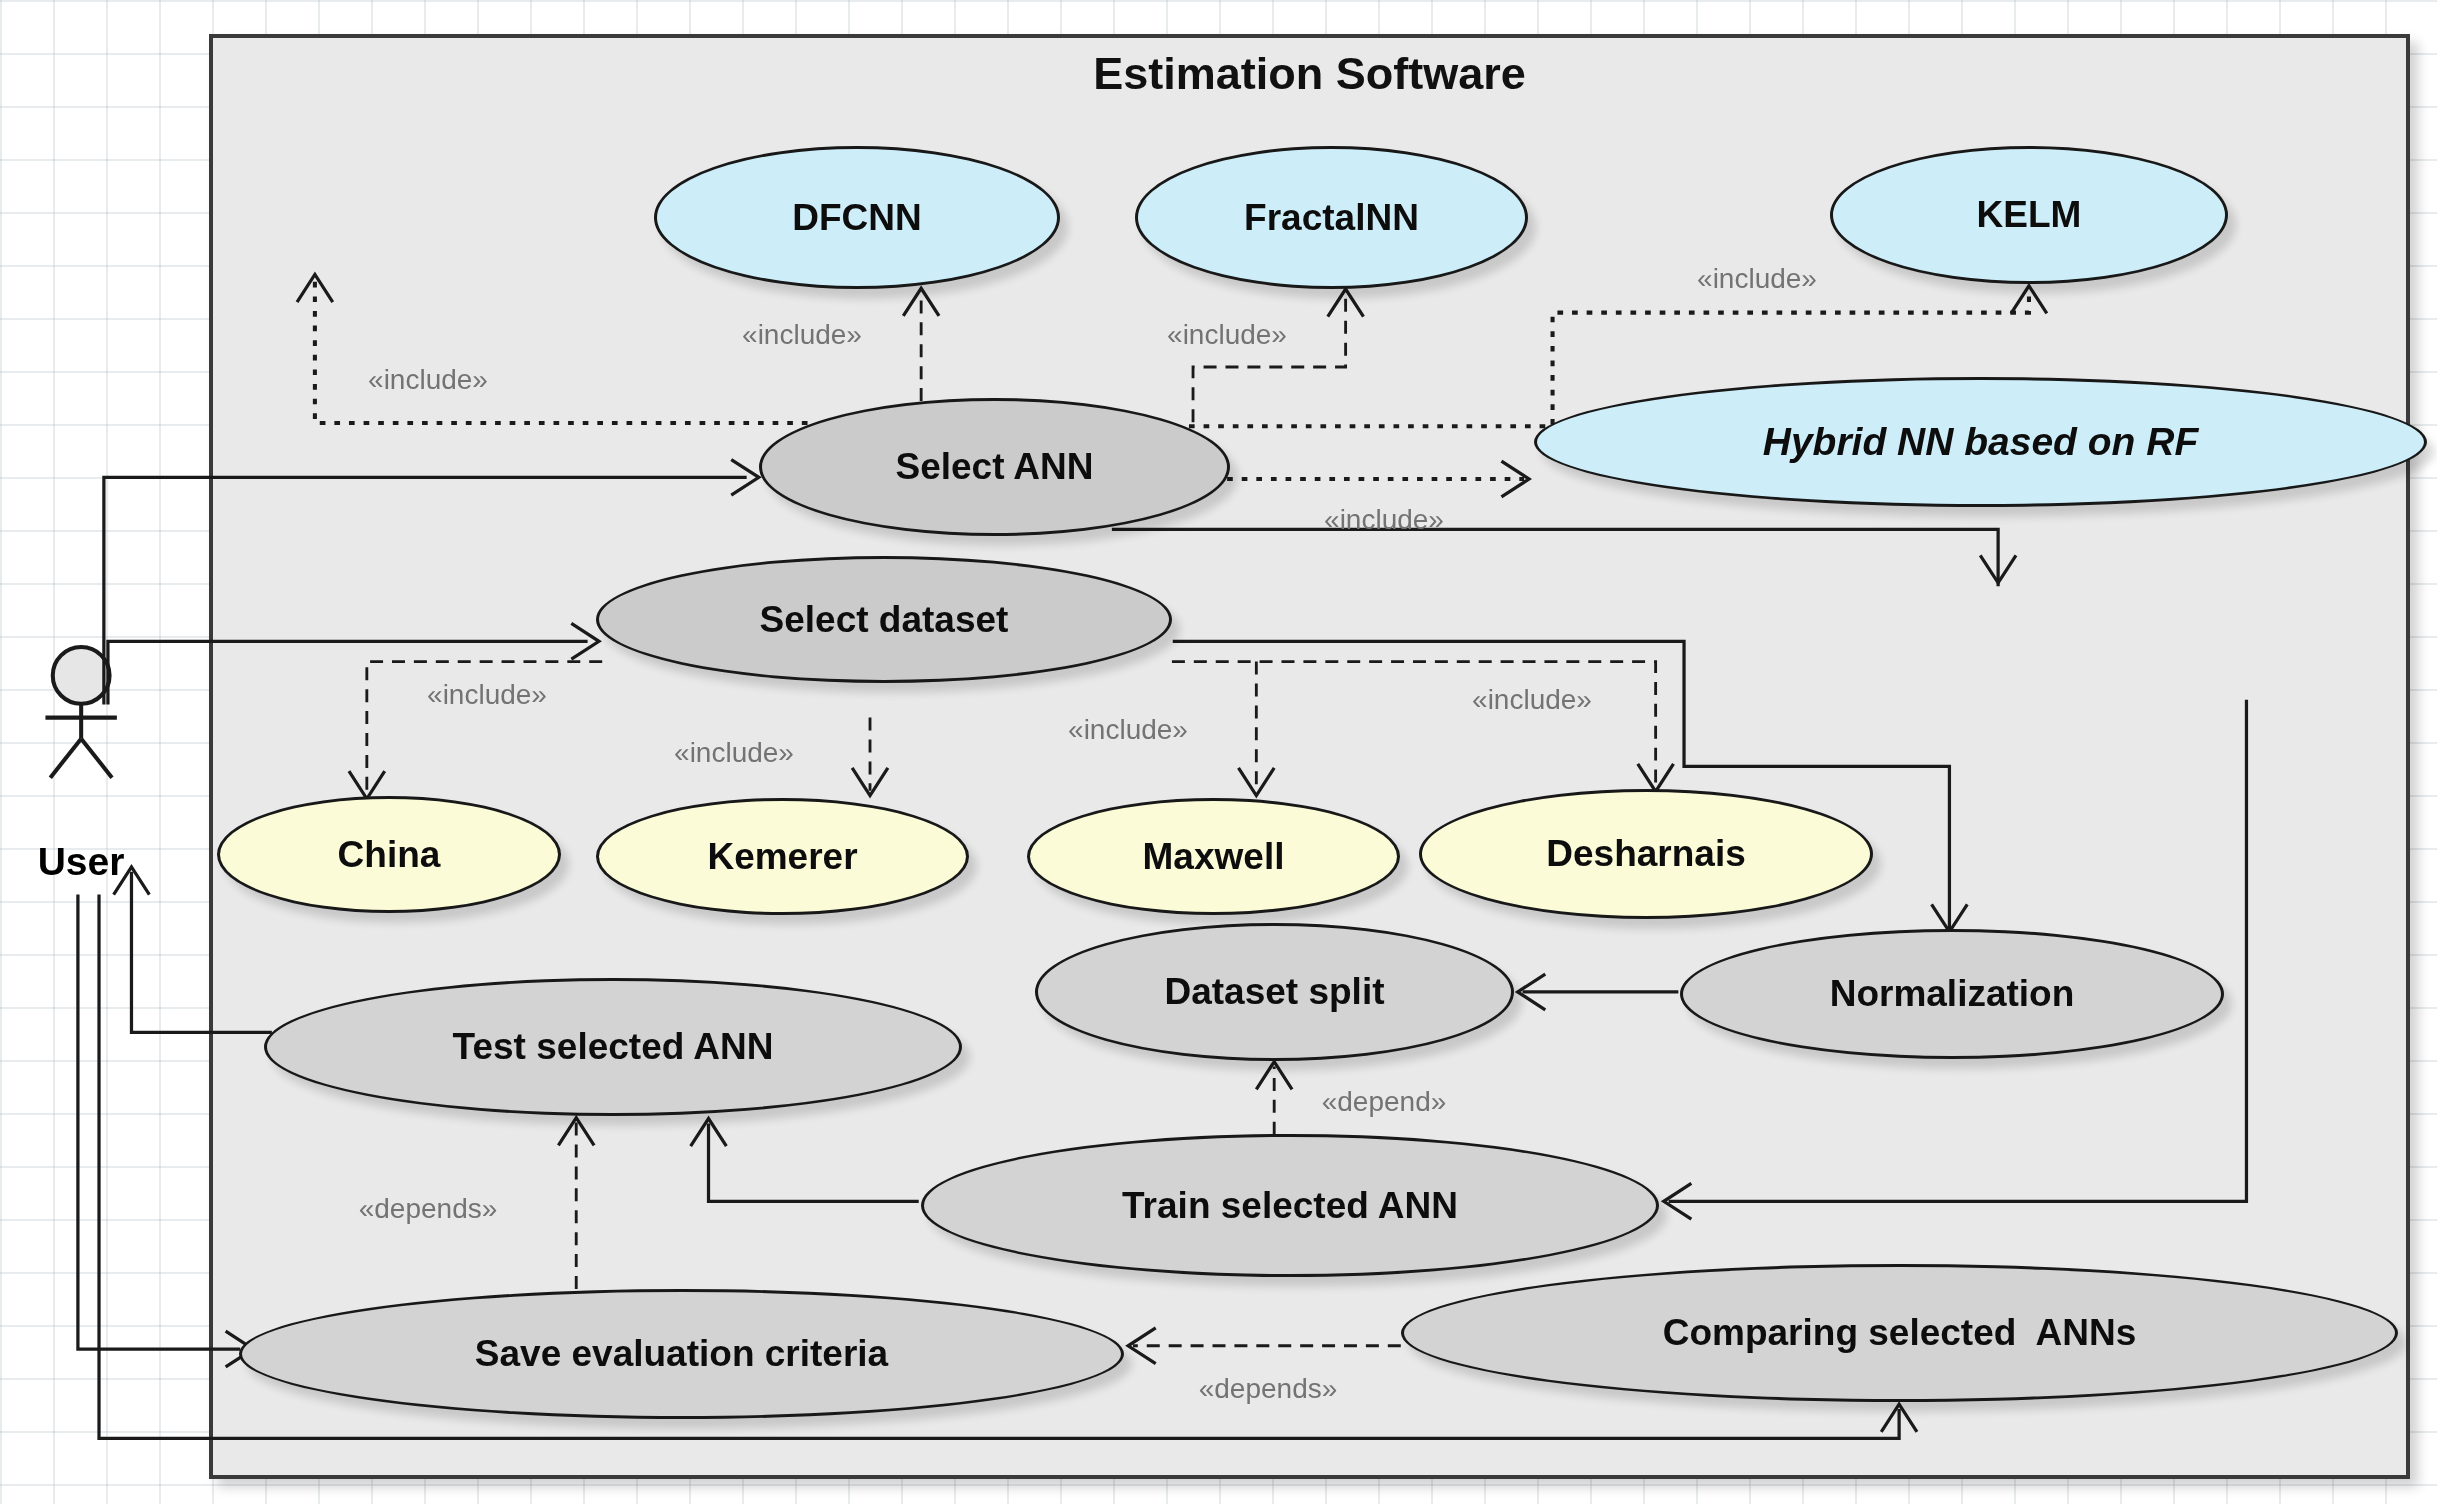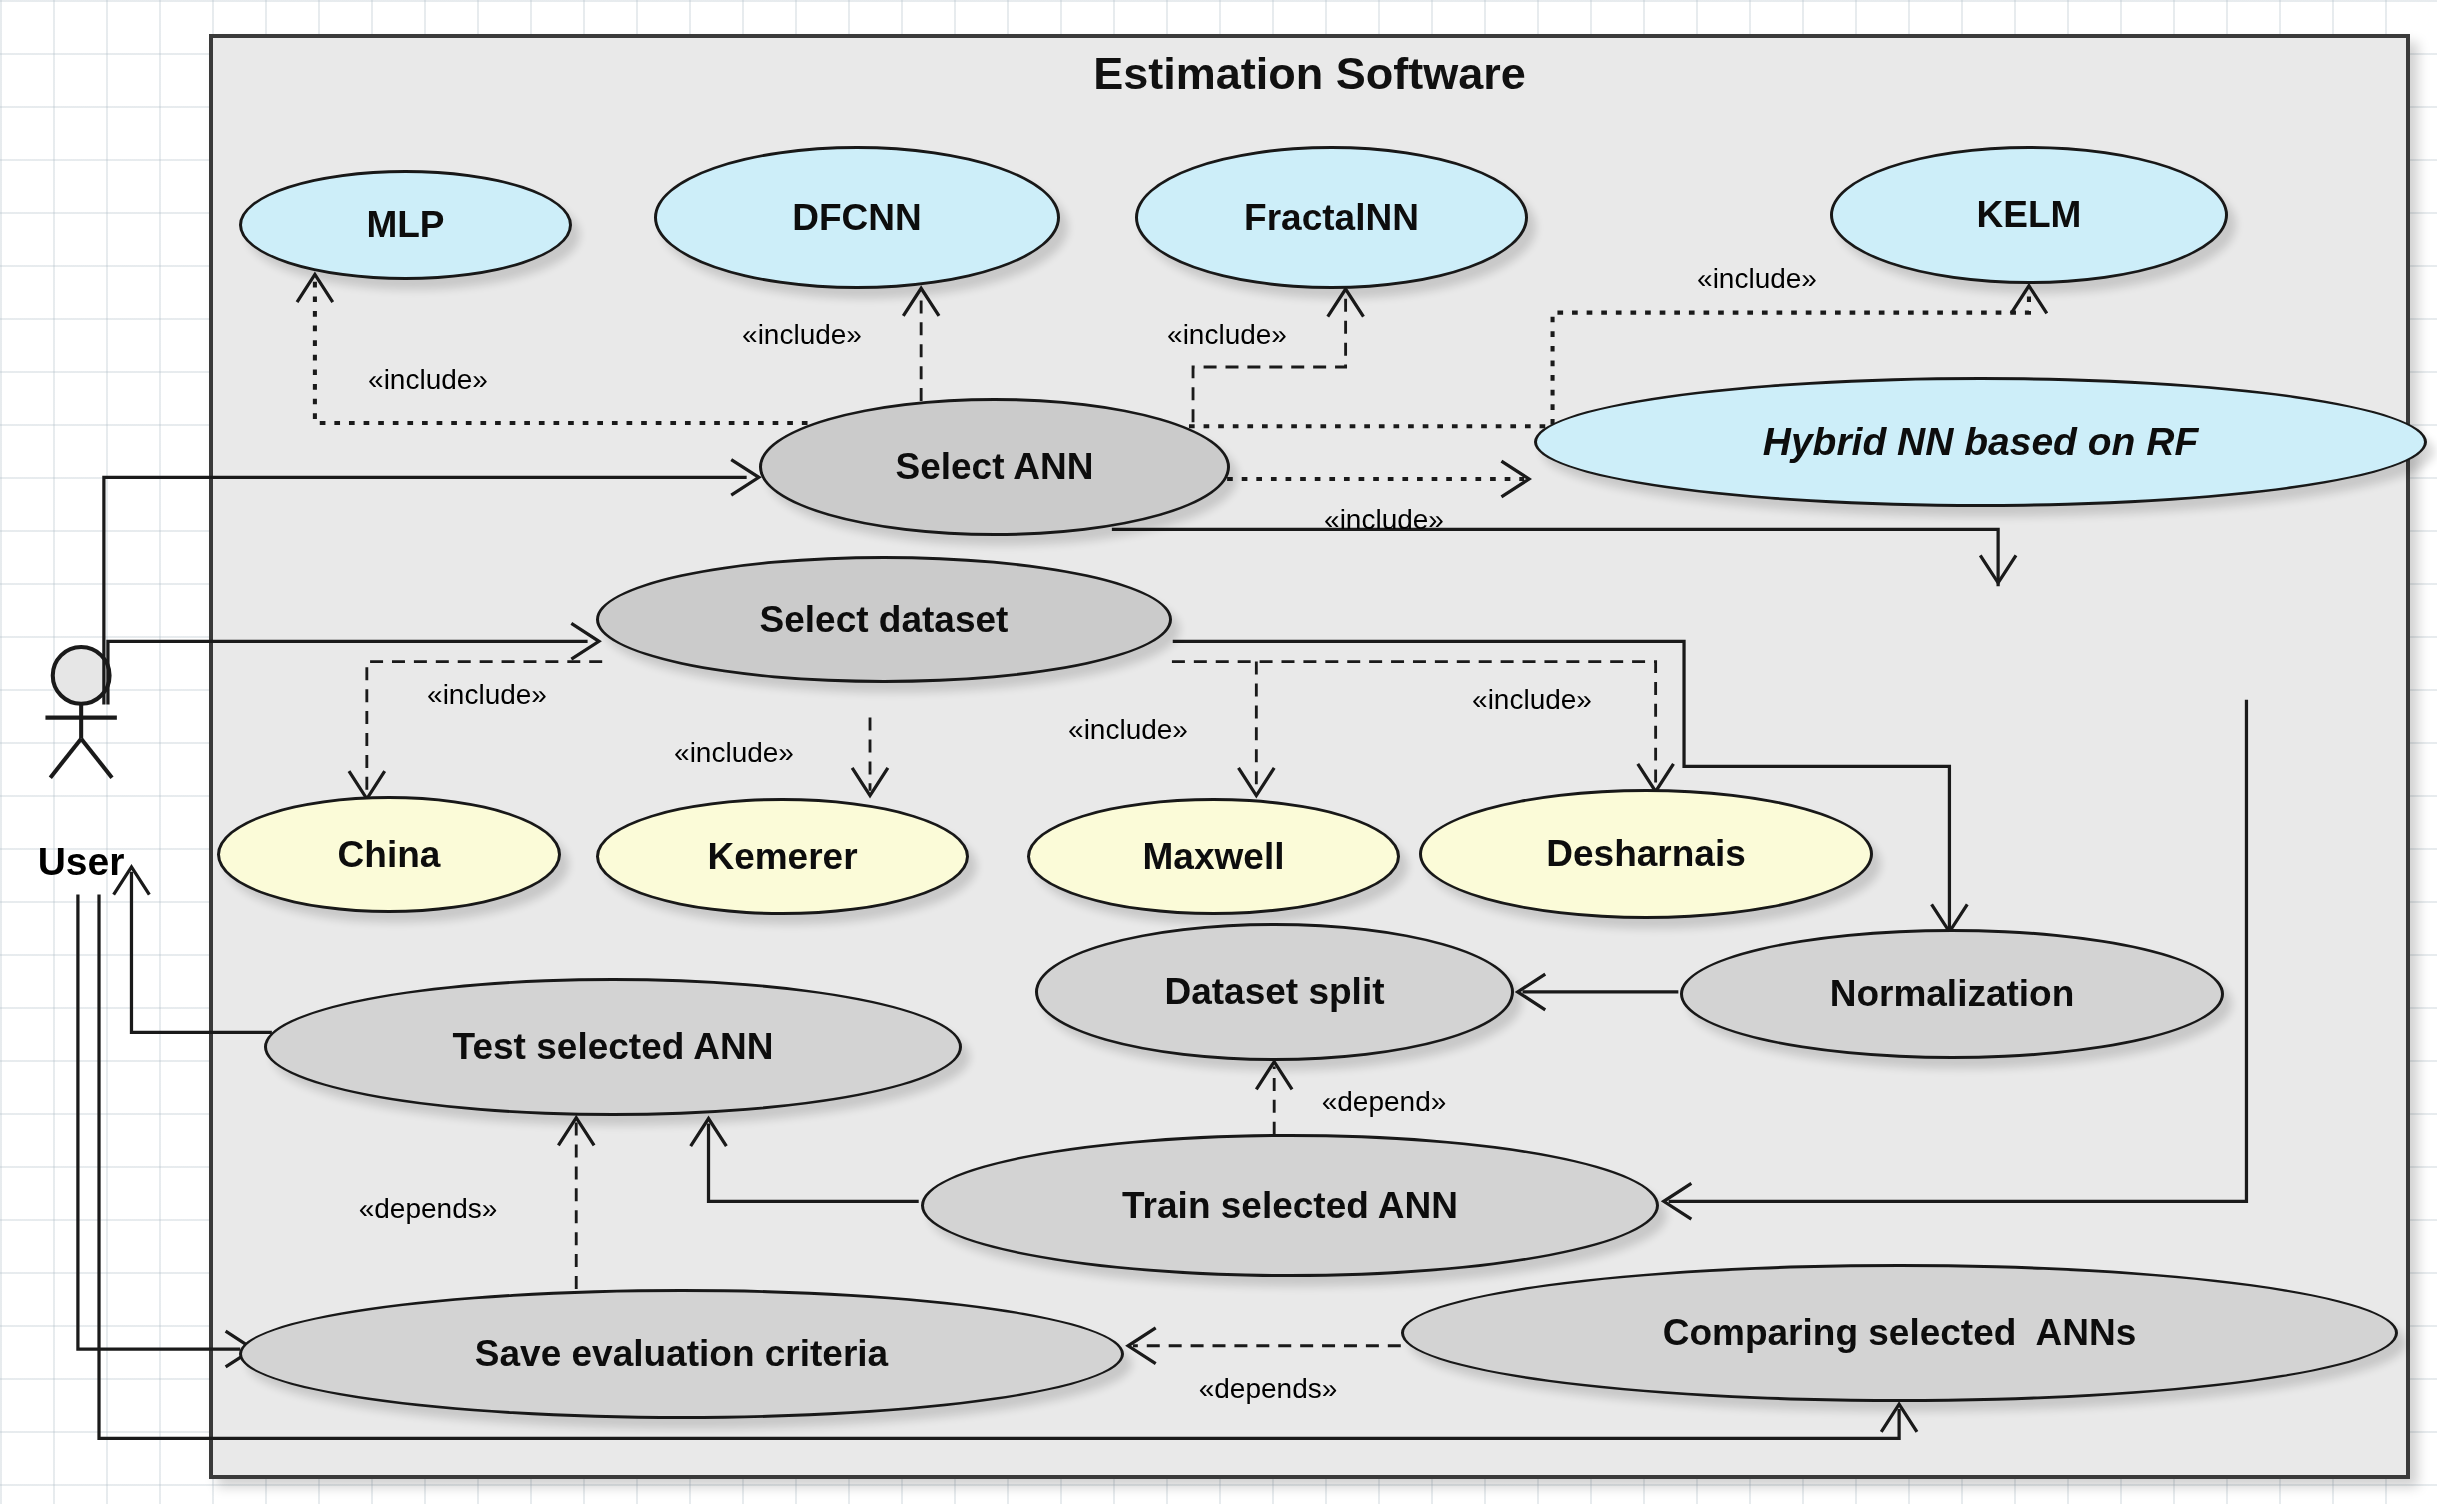--- a/index.html
+++ b/index.html
@@ -25,21 +25,21 @@
   .uc.dataset{background:var(--dataset_fill,#fbfbd8);}
   .uc.action{background:var(--action_fill,#d3d3d3);}
   .uc.action.dark{background:var(--action_fill_dark,#cbcbcb);text-align:right;}
   svg.wires{position:absolute;inset:0;pointer-events:none;}
   .wire{fill:none;stroke:#1a1a1a;stroke-width:4;}
   .wire.dashed{stroke-dasharray:16 11;stroke-width:3.5;}
   .wire.dotted{stroke-dasharray:7 11;stroke-width:5;}
   .arrow{fill:none;stroke:#1a1a1a;stroke-width:4;stroke-linejoin:miter;}
   .actor{fill:none;stroke:#1a1a1a;stroke-width:5;}
   .actor-head{fill:#e6e6e6;}
-  .stereo{position:absolute;transform:translate(-50%,-50%);font-size:28px;color:#000000;white-space:pre;}
+  .stereo{position:absolute;transform:translate(-50%,-50%);font-size:28px;color:#737373;white-space:pre;}
   #user-label{position:absolute;transform:translate(-50%,-50%);font-size:39px;font-weight:bold;color:#000;}
 </style>
 </head>
 <body>
 
 <div id="canvas">
   <div id="grid"></div>
 
   <div id="boundary">
     <div id="boundary-title">Estimation Software</div>
@@ -99,23 +99,20 @@
       <polyline class="arrow" points="430,950 452,984 474,950"></polyline>
       <polyline class="arrow" points="1050,946 1072,980 1094,946"></polyline>
       <polyline class="arrow" points="1526,946 1548,980 1570,946"></polyline>
       <polyline class="arrow" points="2018,941 2040,975 2062,941"></polyline>
       <polyline class="arrow" points="1548,1342 1570,1308 1592,1342"></polyline>
       <polyline class="arrow" points="688,1411 710,1377 732,1411"></polyline>
       <polyline class="arrow" points="1424,1636 1390,1658 1424,1680"></polyline>
     </g>
   </svg>
 
-  <div class="uc ann" style="left:239px;top:170px;width:333px;height:110px;">
-      <span class="uc-label">MLP</span>
-    </div>
   <div class="uc ann" style="left:654px;top:146px;width:406px;height:143px;">
       <span class="uc-label">DFCNN</span>
     </div>
   <div class="uc ann" style="left:1135px;top:146px;width:393px;height:143px;">
       <span class="uc-label">FractalNN</span>
     </div>
   <div class="uc ann" style="left:1830px;top:146px;width:398px;height:138px;">
       <span class="uc-label">KELM</span>
     </div>
   <div class="uc ann big" style="left:1534px;top:377px;width:893px;height:130px;">

